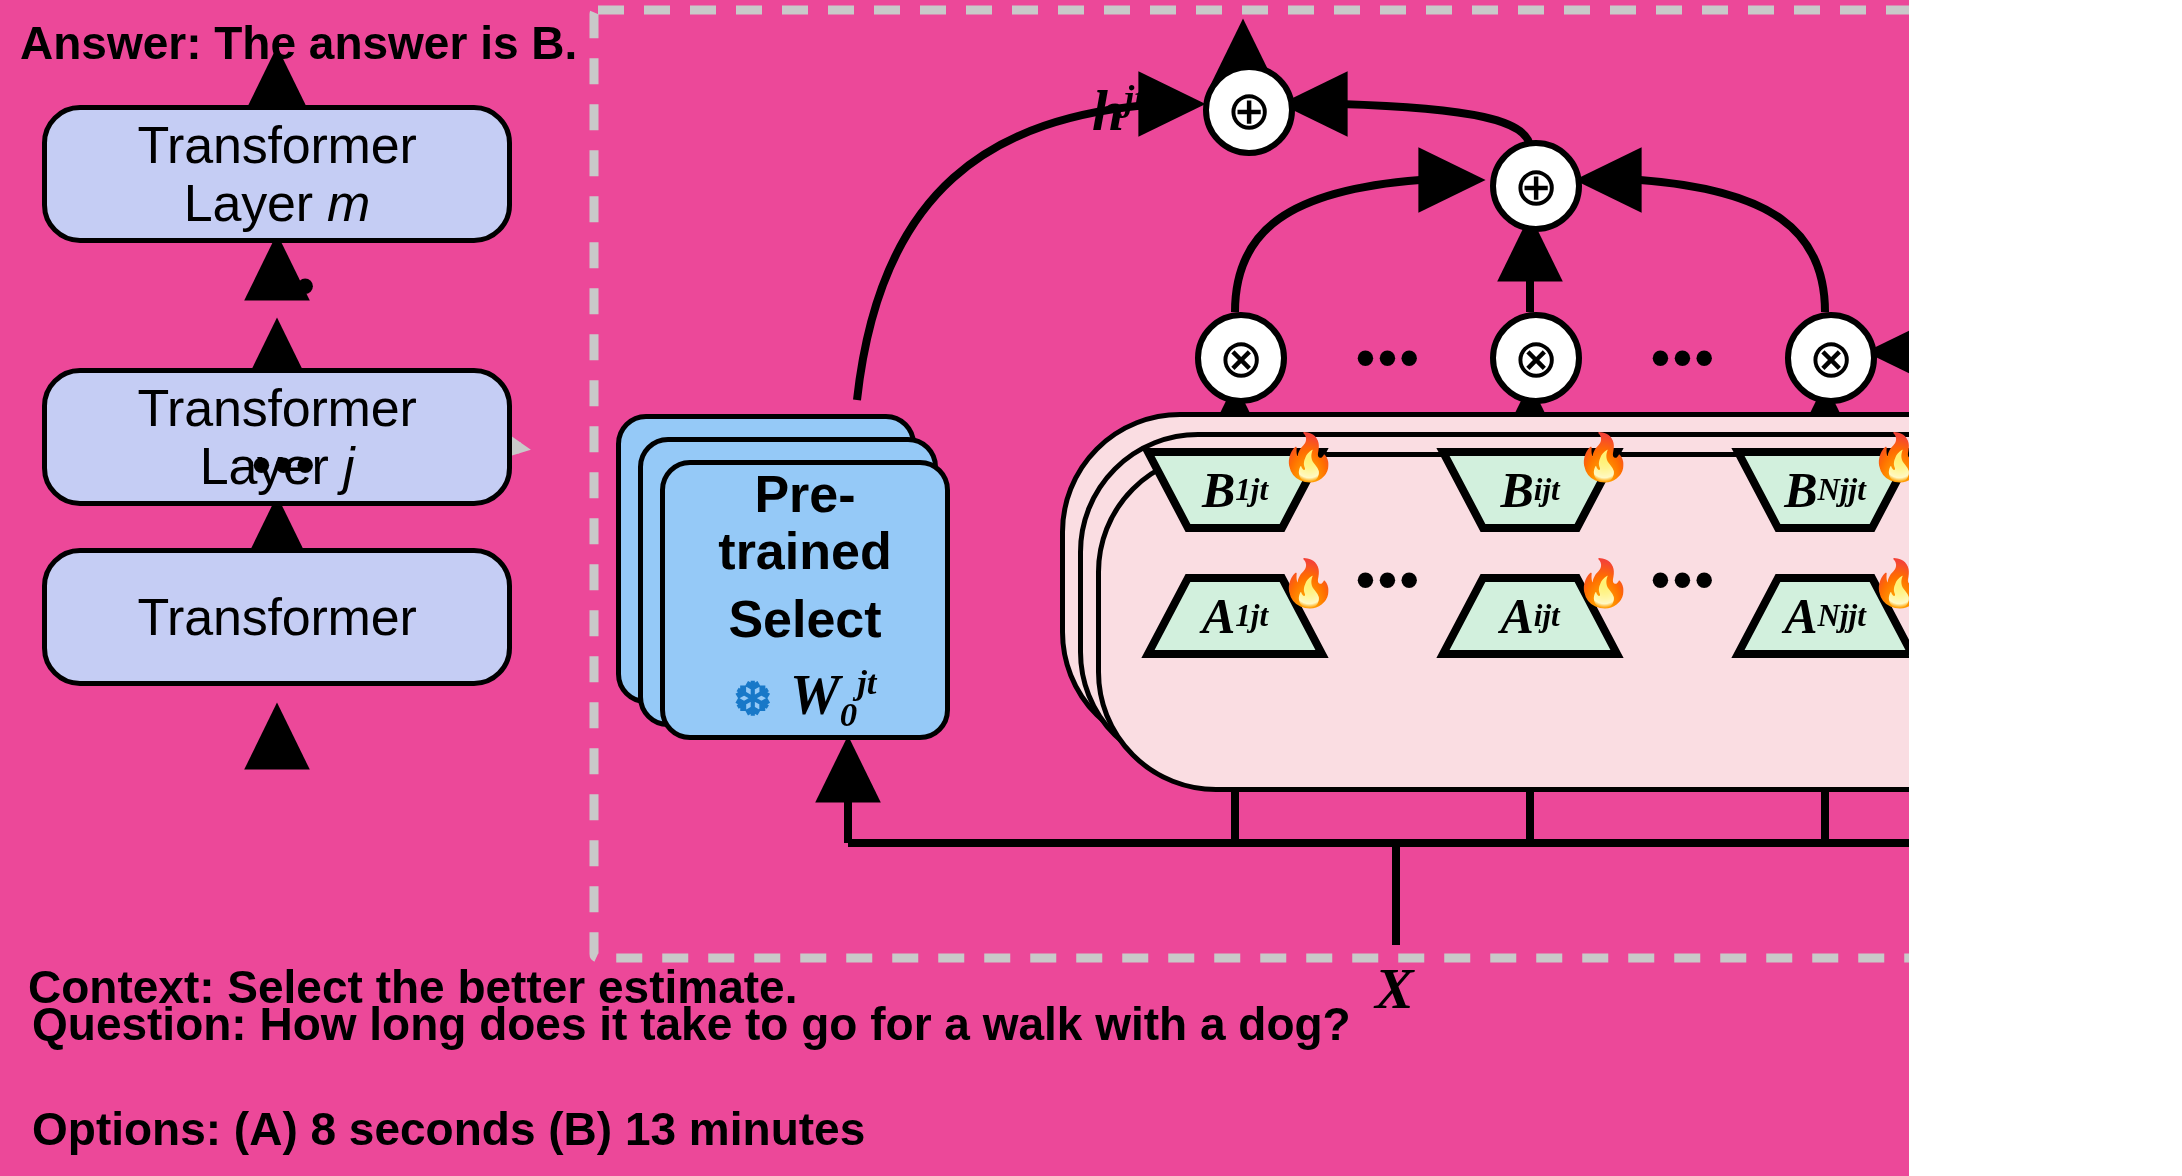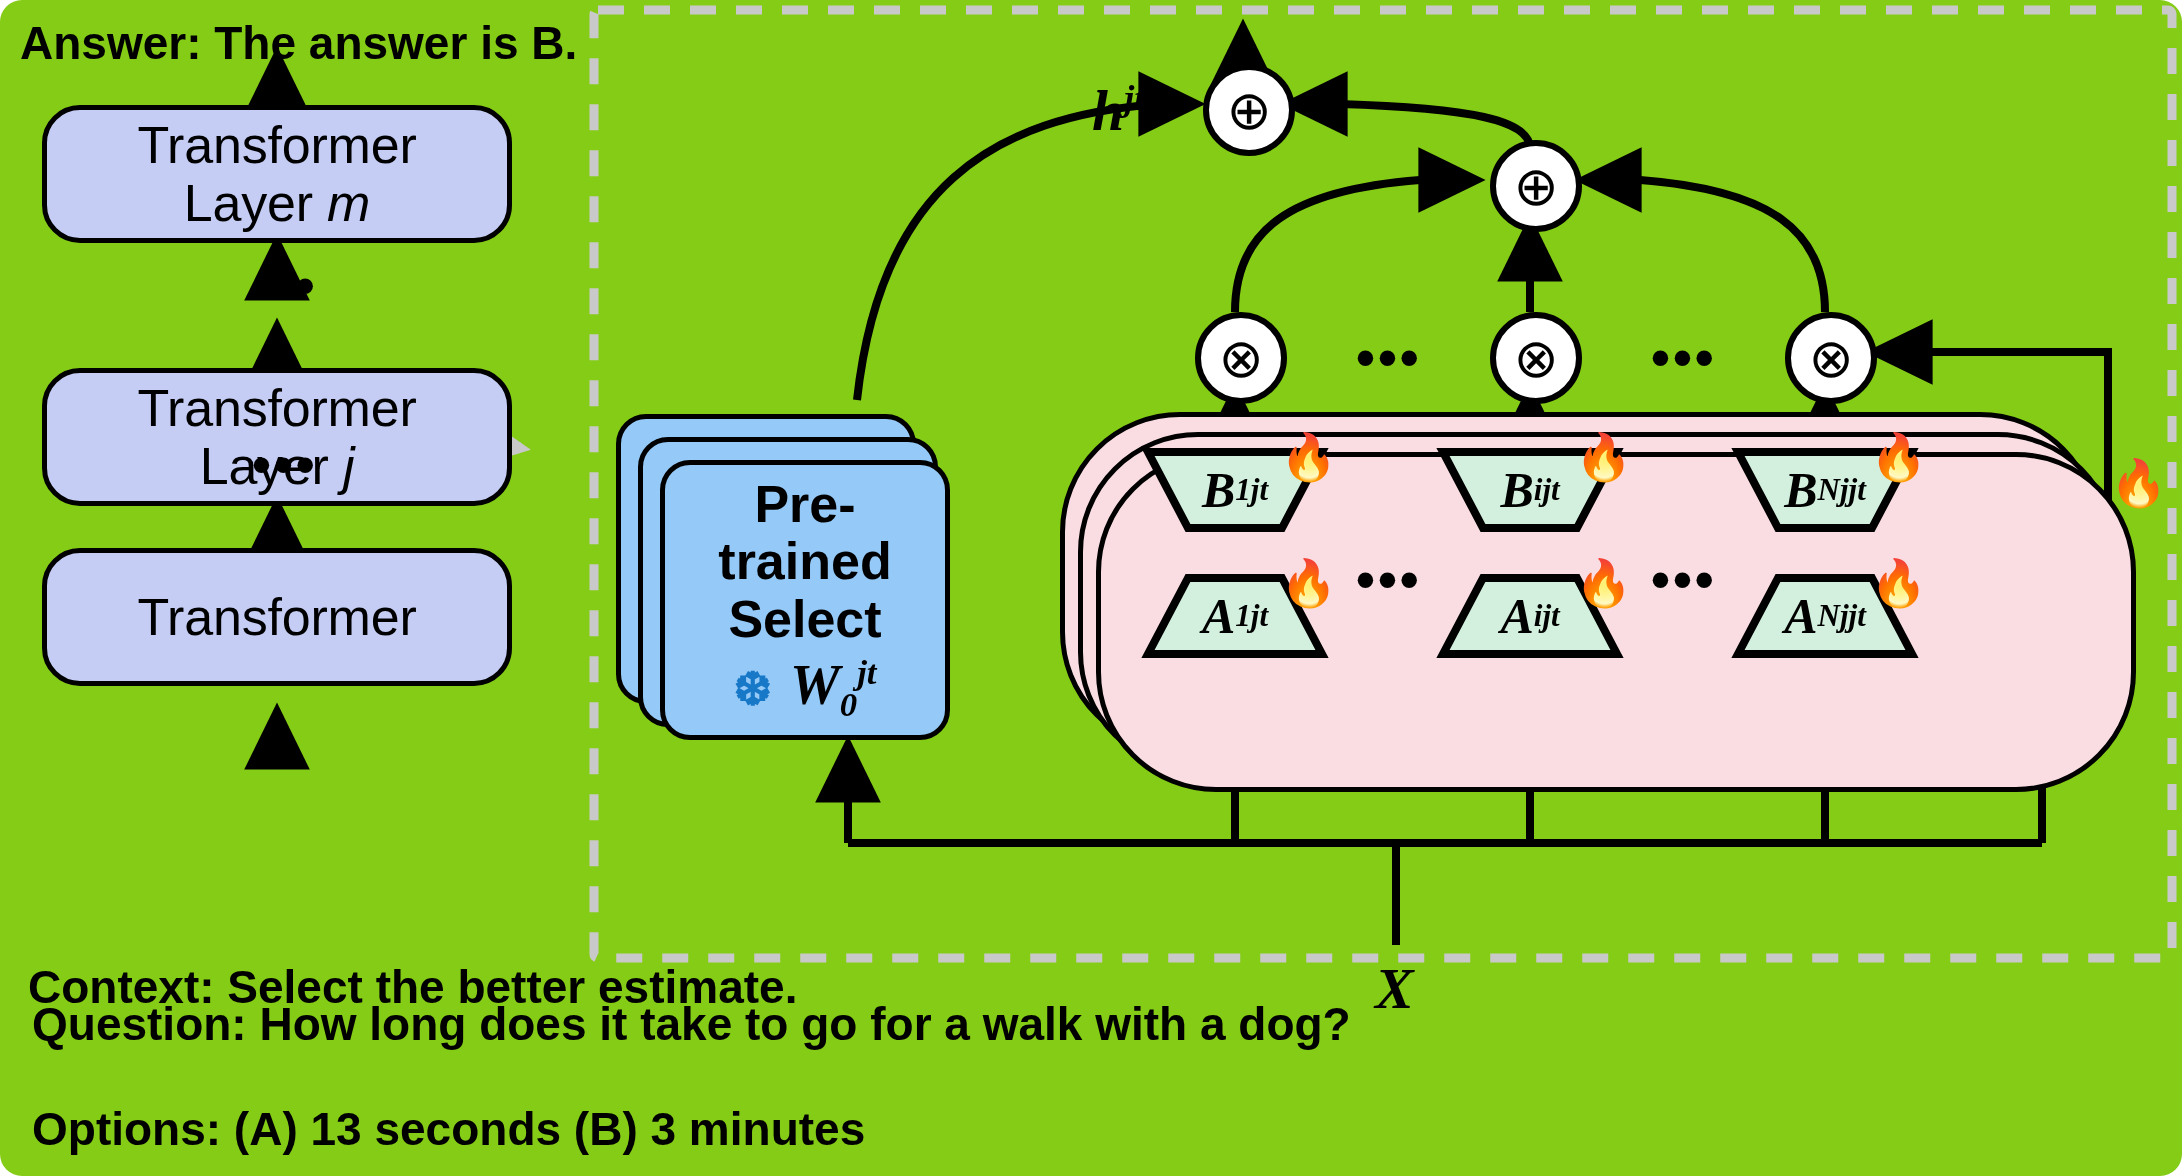--- a/index.html
+++ b/index.html
@@ -1,17 +1,17 @@
 <!DOCTYPE html>
 <html><head>
 <meta charset="utf-8">
 <style>
   html,body{margin:0;padding:0;background:#ffffff;}
   body{width:2182px;height:1176px;font-family:"Liberation Sans",sans-serif;}
-  #root{position:relative;width:2182px;height:1176px;overflow:hidden;background:#84cc16;border-radius:22px;}
+  #root{position:relative;width:1909px;height:1176px;overflow:hidden;background:#ec4899;}
   svg.layer{position:absolute;left:0;top:0;width:2182px;height:1176px;overflow:visible;}
   .node-box{
     position:absolute;display:flex;flex-direction:column;align-items:center;
     justify-content:center;box-sizing:border-box;border:5px solid #000;
   }
   .lblock{
     background:#c5cdf4;border-radius:38px;color:#000;font-weight:400;
     font-size:52px;line-height:1.12;letter-spacing:-.2px;text-align:center;
   }
   .lblock .ital{font-style:italic;}
@@ -125,31 +125,31 @@
 
   <div class="dots" style="left:252px;top:437px;">•••</div>
 
   <div class="node-box lblock" style="left:42px;top:548px;width:470px;height:138px;">
     <span>Transformer</span>
   </div>
 
 
   <div class="txtline bodytxt" style="left:28px;top:960px;">Context: Select the better estimate.</div>
   <div class="txtline bodytxt" style="left:32px;top:997px;">Question: How long does it take to go for a walk with a dog?</div>
-  <div class="txtline bodytxt" style="left:32px;top:1102px;">Options: (A) 13 seconds (B) 3 minutes</div>
+  <div class="txtline bodytxt" style="left:32px;top:1102px;">Options: (A) 8 seconds (B) 13 minutes</div>
 
   <div class="txtline mathlab" style="left:1034px;top:10px;font-size:58px;">
     <span>h</span><span class="sup">jt</span>
   </div>
 
   <div class="txtline mathlab" style="left:1375px;top:955px;font-size:58px;">X</div>
 
   <div class="ptw-ghost" style="left:616px;top:414px;width:290px;height:280px;"></div>
   <div class="ptw-ghost" style="left:638px;top:437px;width:290px;height:280px;"></div>
-  <div class="node-box ptw" style="left:660px;top:460px;width:290px;height:280px;padding:10px 8px;">
+  <div class="node-box ptw" style="left:660px;top:460px;width:290px;height:280px;padding:10px 8px;gap:10px;">
     <span>Pre-trained</span>
     <span>Select</span>
     <span style="display:flex;align-items:center;gap:18px;margin-top:6px;">
       <span class="snow">❆</span>
       <span class="mathlab" style="font-size:56px;"><span>W</span><span class="sub">0</span><span class="sup">jt</span></span>
     </span>
   </div>
 
   <div class="moe-ghost" style="left:1060px;top:412px;width:1030px;height:330px;"></div>
   <div class="moe-ghost" style="left:1078px;top:432px;width:1030px;height:330px;"></div>

